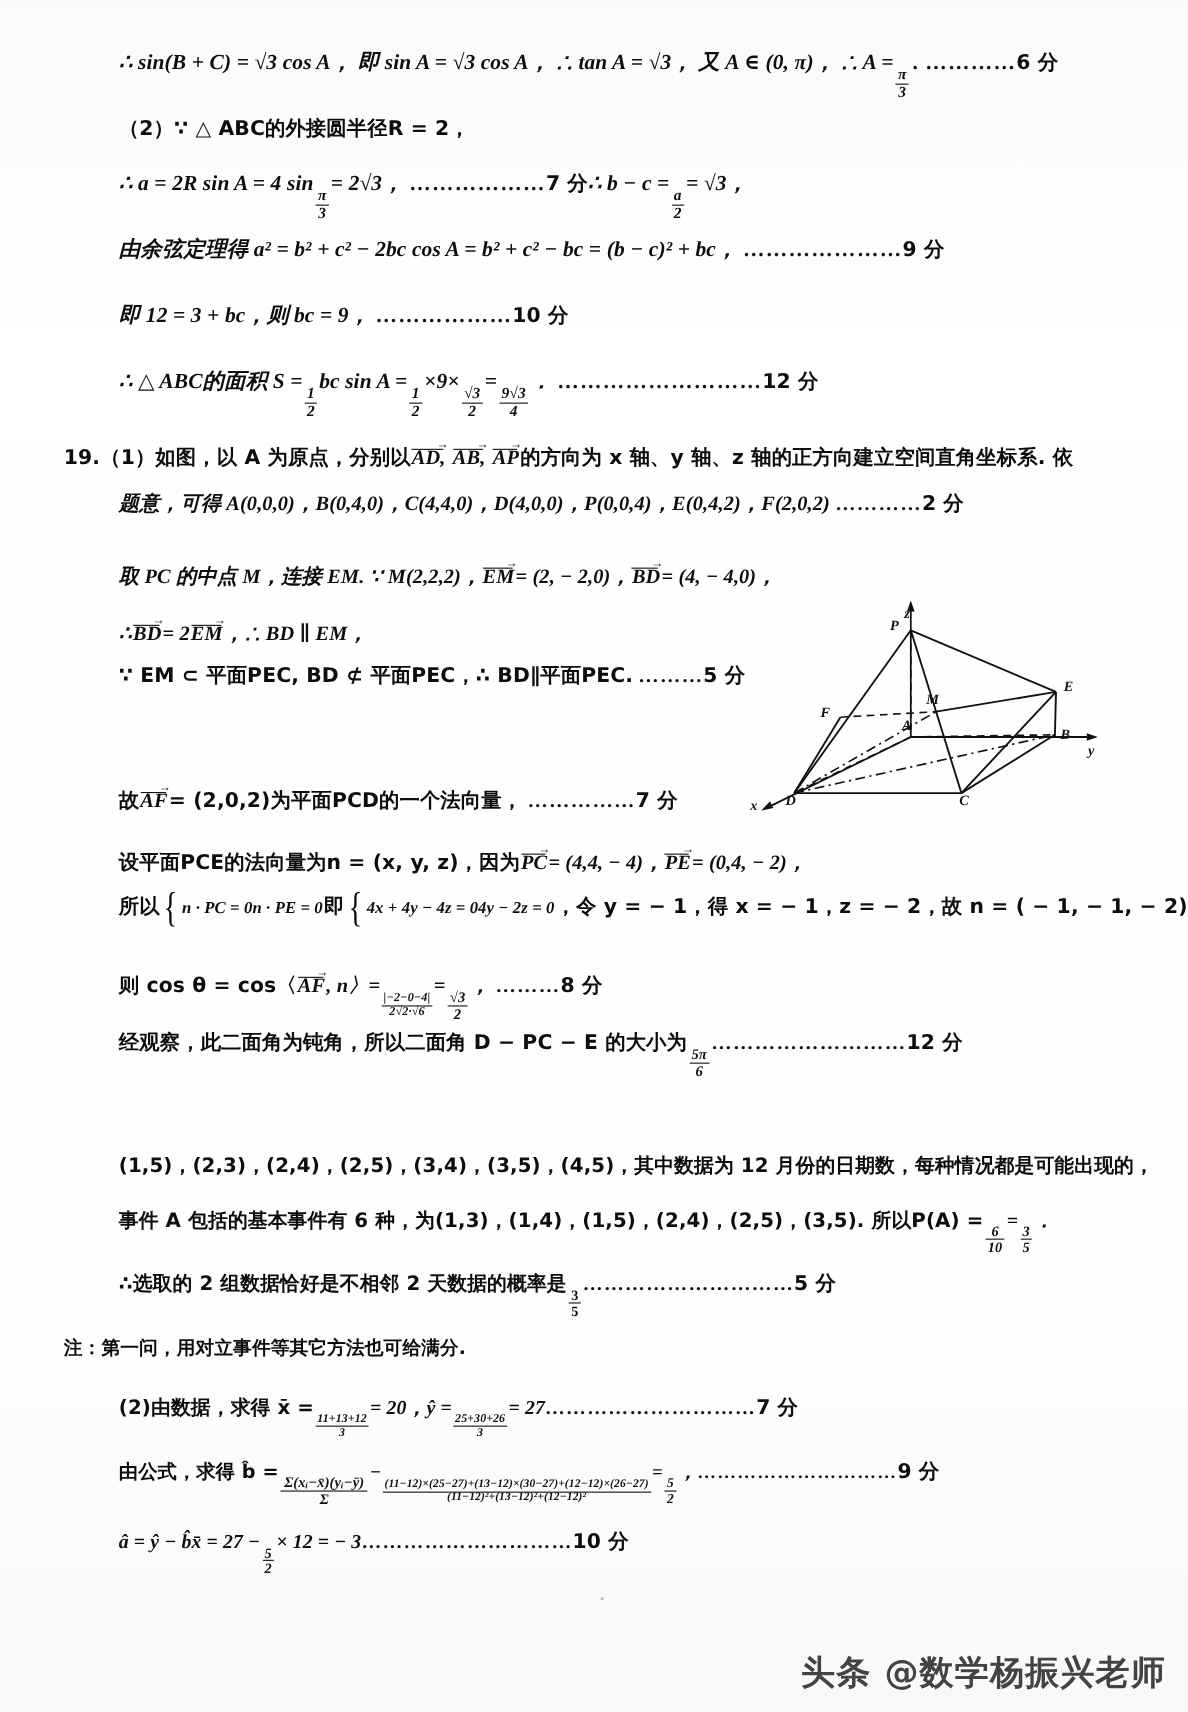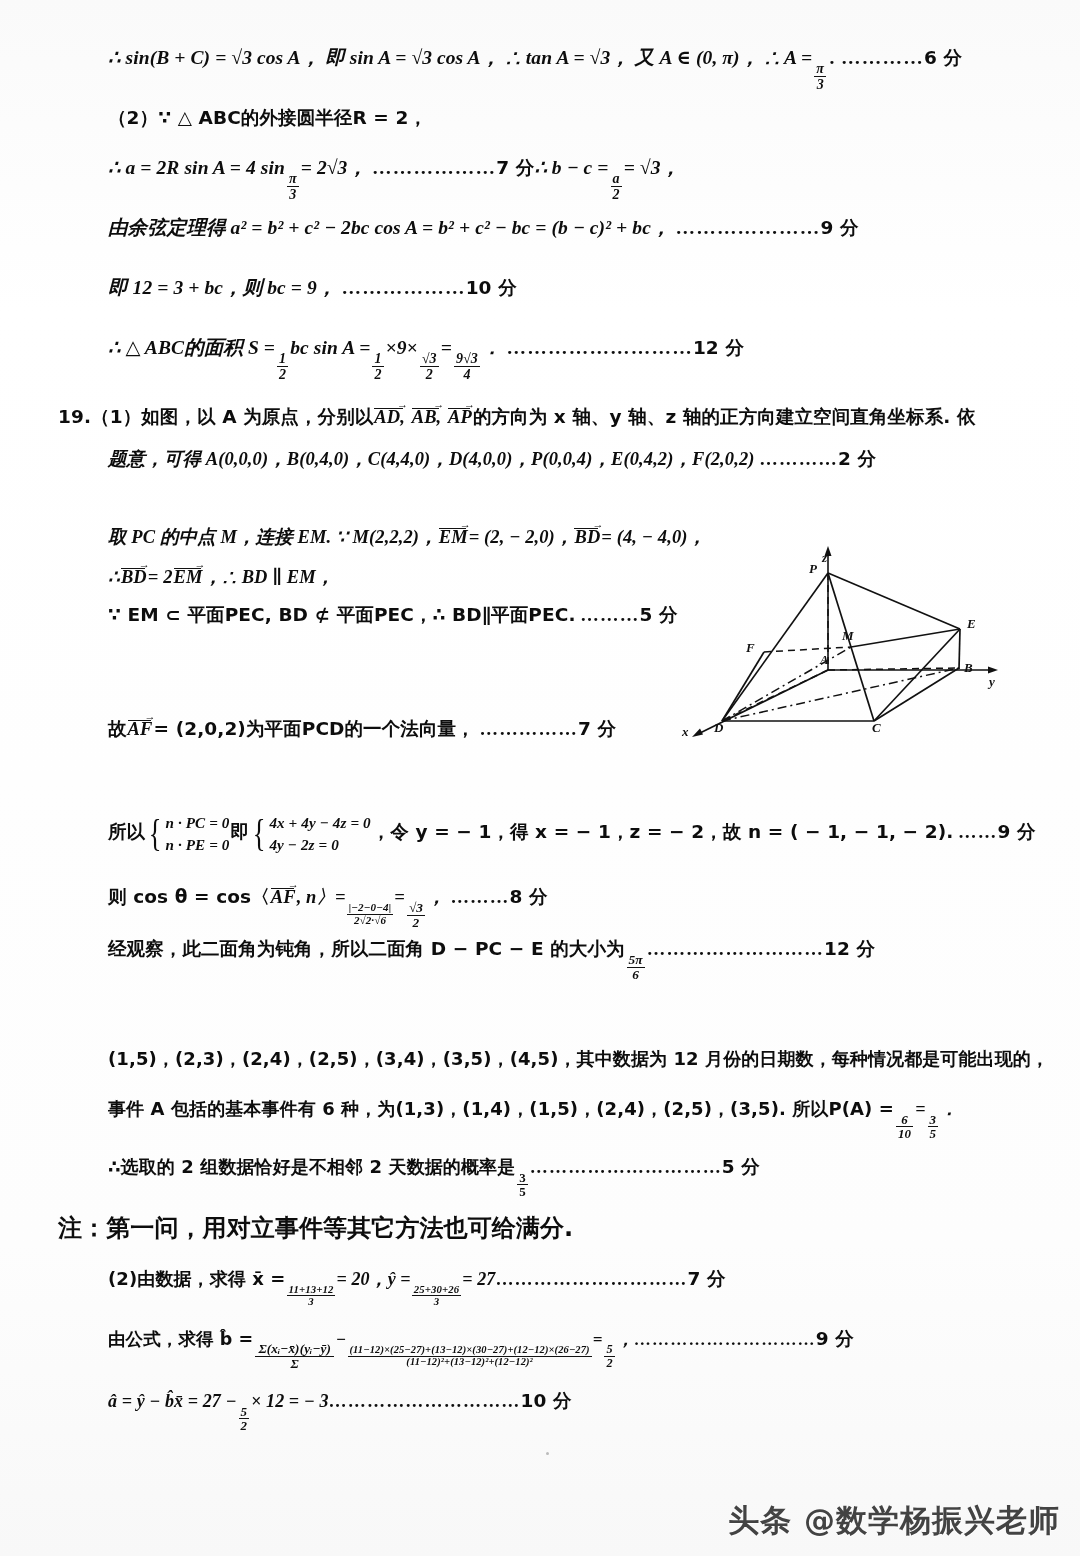--- a/index.html
+++ b/index.html
@@ -47,21 +47,21 @@
   .fracsm{display:inline-flex;flex-direction:column;vertical-align:-0.45em;text-align:center;margin:0 1px;line-height:1.02;}
   .fracsm .n{font-size:.6em;padding:0 2px;border-bottom:1.2px solid #111;}
   .fracsm .d{font-size:.6em;padding:0 2px;}
   
   .vec{display:inline-block;position:relative;padding-top:0;font-style:italic;margin:12px 1px;}
   .vec::after{content:"";position:absolute;left:0;right:2px;top:0px;border-top:1.3px solid #111;}
   .vec::before{content:"\2192";position:absolute;right:-3px;top:-9px;font-size:.6em;font-style:normal;}
   
   .sys{display:inline-flex;align-items:center;vertical-align:middle;margin:0 1px;}
   .sys .brace{font-size:2.05em;font-weight:400;line-height:.72;font-style:normal;transform:scaleX(.7);}
-  .sys .rows{display:inline-flex;flex-direction:column;font-size:.82em;line-height:1.45;padding-left:1px;}
+  .sys .rows{display:inline-flex;flex-direction:row;font-size:.82em;line-height:1.45;padding-left:1px;}
   
   .sigfrac{display:inline-flex;flex-direction:column;vertical-align:-0.45em;text-align:center;line-height:1.05;margin:0 2px;}
   .sigfrac .n{font-size:.78em;border-bottom:1.4px solid #111;padding:0 3px;}
   .sigfrac .d{font-size:.78em;padding:0 3px;}
 
   
   .footer{
     position:absolute;
     left:0;right:0;
     text-align:center;
@@ -167,39 +167,42 @@
 
     <div class="line" style="left:58px;top:396px;font-size:18.5px;">
       <span class="cn">19.（1）如图，以 A 为原点，分别以</span><span class="vec">AD,</span> <span class="vec">AB,</span> <span class="vec">AP</span><span class="cn">的方向为 x 轴、y 轴、z 轴的正方向建立空间直角坐标系. 依</span>
     </div>
 
     <div class="line lineitalic" style="left:108px;top:450px;font-size:18.5px;">
       <span>题意，可得 A(0,0,0)，B(0,4,0)，C(4,4,0)，D(4,0,0)，P(0,0,4)，E(0,4,2)，F(2,0,2)</span>
       <span class="dots">…………</span><span class="cn">2 分</span>
     </div>
 
-    <div class="line lineitalic" style="left:108px;top:516px;font-size:18.5px;">
+    <div class="line lineitalic" style="left:108px;top:504px;font-size:18.5px;">
       <span>取 PC 的中点 M，连接 EM. ∵ M(2,2,2)，</span><span class="vec">EM</span><span>= (2, − 2,0)，</span><span class="vec">BD</span><span>= (4, − 4,0)，</span>
     </div>
 
     <div class="line lineitalic" style="left:108px;top:556px;font-size:18.5px;">
       <span>∴</span><span class="vec">BD</span><span>= 2</span><span class="vec">EM</span><span>，∴ BD ∥ EM，</span>
     </div>
 
     <div class="line lineitalic" style="left:108px;top:606px;font-size:18.5px;">
       <span class="cn" style="font-weight:700;">∵ EM ⊂ 平面PEC, BD ⊄ 平面PEC，∴ BD∥平面PEC.</span>
       <span class="dots">………</span><span class="cn">5 分</span>
     </div>
 
 
     <div class="line lineitalic" style="left:108px;top:708px;font-size:18.5px;">
       <span class="cn">故</span><span class="vec">AF</span><span class="cn">= (2,0,2)为平面PCD的一个法向量，</span>
       <span class="dots">……………</span><span class="cn">7 分</span>
     </div>
 
+    <div class="line lineitalic" style="left:108px;top:764px;font-size:18.5px;">
+      <span class="cn">设平面PCE的法向量为n = (x, y, z)，因为</span><span class="vec">PC</span><span>= (4,4, − 4)，</span><span class="vec">PE</span><span>= (0,4, − 2)，</span>
+    </div>
 
     <div class="line lineitalic" style="left:108px;top:812px;font-size:18.5px;">
       <span class="cn">所以</span><span class="sys">
           <span class="brace">{</span>
           <span class="rows">
             <span>n · PC = 0</span>
             <span>n · PE = 0</span>
           </span>
         </span><span class="cn">即</span><span class="sys">
           <span class="brace">{</span>
@@ -245,21 +248,21 @@
     </div>
 
     <div class="line" style="left:108px;top:1158px;font-size:18px;">
       <span class="cn" style="font-size:18px;">∴选取的 2 组数据恰好是不相邻 2 天数据的概率是</span><span class="frac">
           <span class="n">3</span>
           <span class="d">5</span>
         </span><span class="dots">…………………………</span><span class="cn">5 分</span>
     </div>
 
     <div class="line" style="left:58px;top:1216px;font-size:19px;">
-      <span class="cn" style="font-size:24px;font-weight:700;">注：第一问，用对立事件等其它方法也可给满分.</span>
+      <span class="cn" style="font-size:17px;font-weight:700;">注：第一问，用对立事件等其它方法也可给满分.</span>
     </div>
 
     <div class="line lineitalic" style="left:108px;top:1270px;font-size:18px;">
       <span class="cn" style="font-size:18px;">(2)由数据，求得 x̄ =</span><span class="fracsm">
           <span class="n">11+13+12</span>
           <span class="d">3</span>
         </span><span>= 20，ŷ =</span><span class="fracsm">
           <span class="n">25+30+26</span>
           <span class="d">3</span>
         </span><span>= 27</span><span class="dots">…………………………</span><span class="cn">7 分</span>

